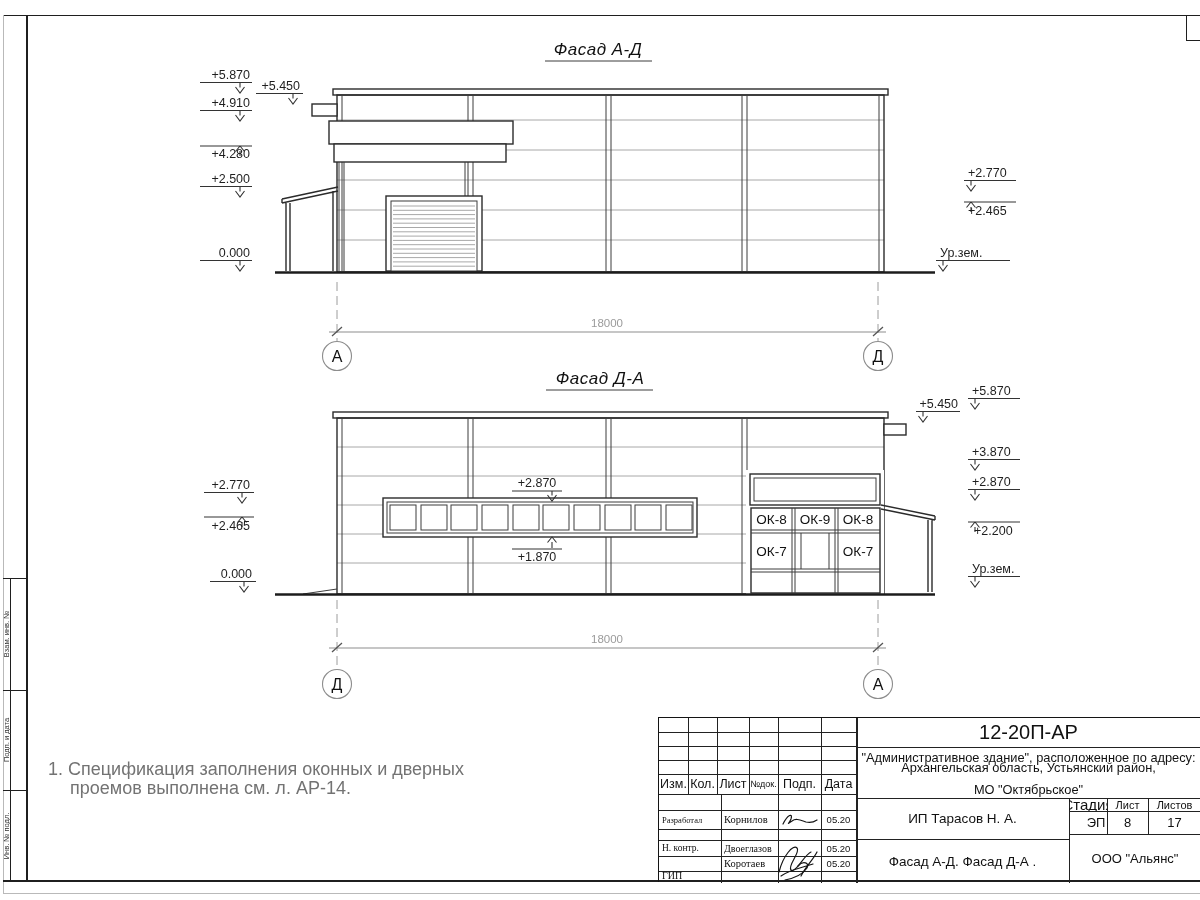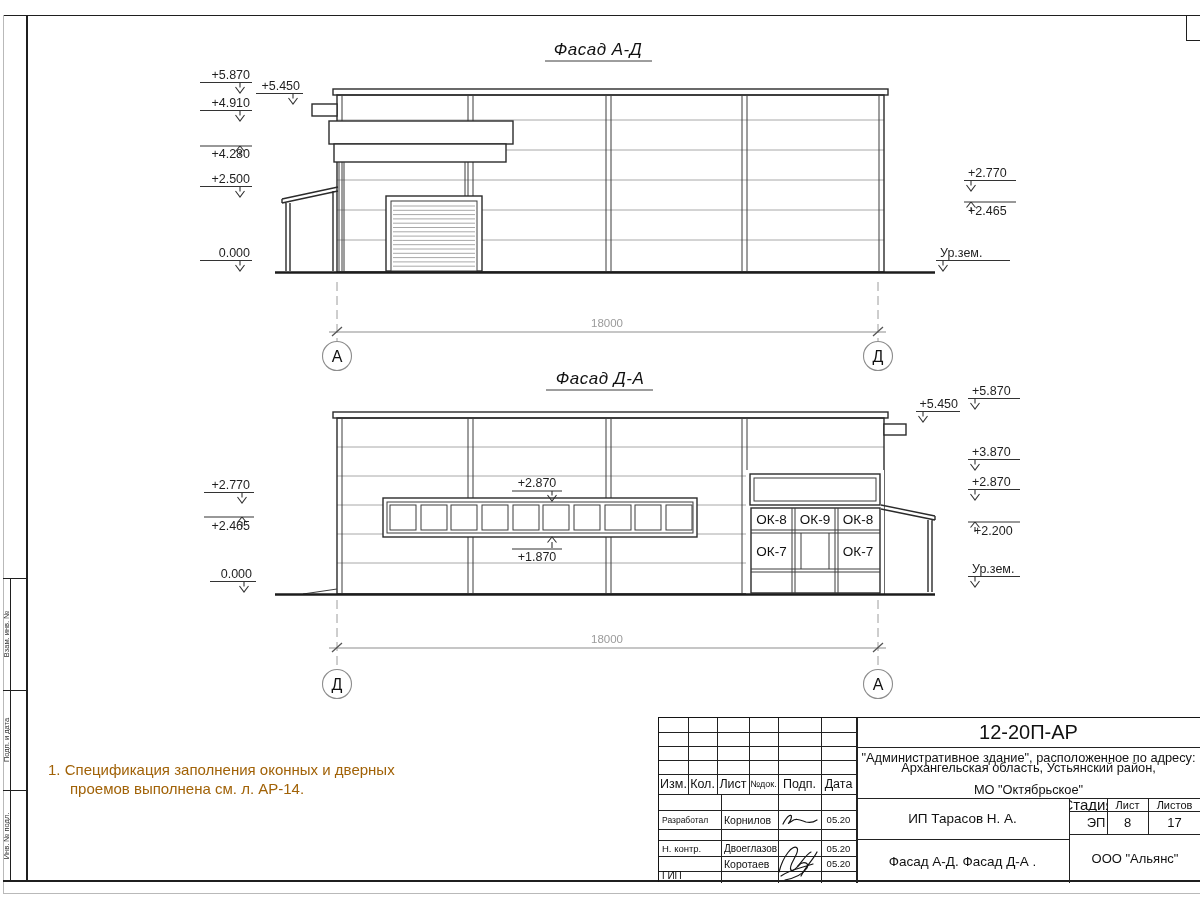--- a/index.html
+++ b/index.html
@@ -24,34 +24,34 @@
   .dm2{stroke:#555555;stroke-width:1.3;fill:none;}
   .axc{fill:#ffffff;stroke:#8d8d8d;stroke-width:1.1;}
   text{font-family:"Liberation Sans",sans-serif;}
   .mtxt{font-size:12.5px;fill:#1f1f1f;}
   .dtxt{font-size:11.5px;fill:#9b9b9b;text-anchor:middle;}
   .axt{font-size:16px;fill:#111111;text-anchor:middle;}
   .ftitle{font-size:17px;font-style:italic;fill:#111111;text-anchor:middle;letter-spacing:.5px;}
   .oktxt{font-size:13.5px;fill:#111111;text-anchor:middle;}
   .end{text-anchor:end;} .mid{text-anchor:middle;}
   
-  .note{position:absolute;left:48px;top:760px;font-size:15px;line-height:19px;color:#a16207;}
+  .note{position:absolute;left:48px;top:760px;font-size:18px;line-height:19px;color:#737373;}
   .note .l2{margin-left:22px;}
   
   .stamp-label{position:absolute;width:108px;height:10px;line-height:10px;text-align:center;
     font-size:7.5px;color:#333;transform:rotate(-90deg);transform-origin:center;white-space:nowrap;}
   
   .tb{position:absolute;left:658px;top:717px;width:542px;height:165px;
       border-top:1.6px solid #141414;border-left:1.6px solid #141414;box-sizing:border-box;}
   .tb .v{position:absolute;width:1.2px;background:#222;}
   .tb .v.th{width:2px;}
   .tb .h{position:absolute;height:1.2px;background:#222;}
   .tb .cell{position:absolute;display:flex;align-items:center;justify-content:center;
       overflow:hidden;white-space:nowrap;color:#111;}
-  .tb .cell.left{justify-content:flex-start;padding-left:3px;box-sizing:border-box;}
+  .tb .cell.left{justify-content:flex-start;padding-left:3px;box-sizing:border-box;font-family:Liberation Serif, serif;}
   .sig{position:absolute;}
   .sig path{stroke:#151515;stroke-width:1.2;fill:none;stroke-linecap:round;}
 </style>
 </head>
 <body>
 
 <div class="sheet">
 
   <div class="hl" style="left:3px;top:15px;width:1197px;"></div>
   <div class="vl light" style="left:3px;top:15px;height:878px;"></div>

